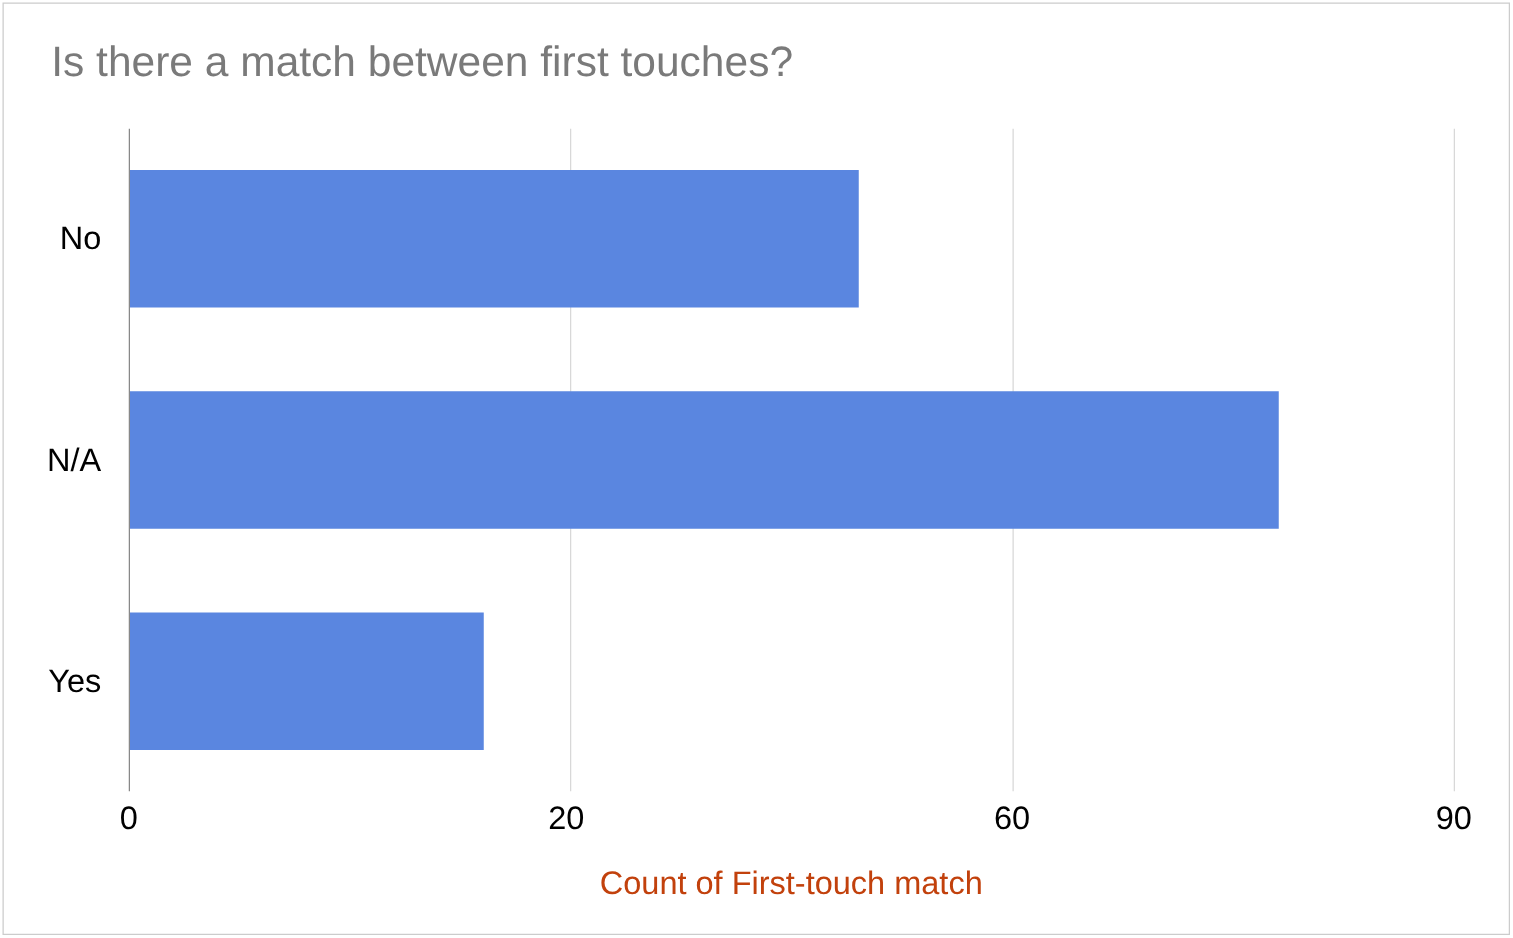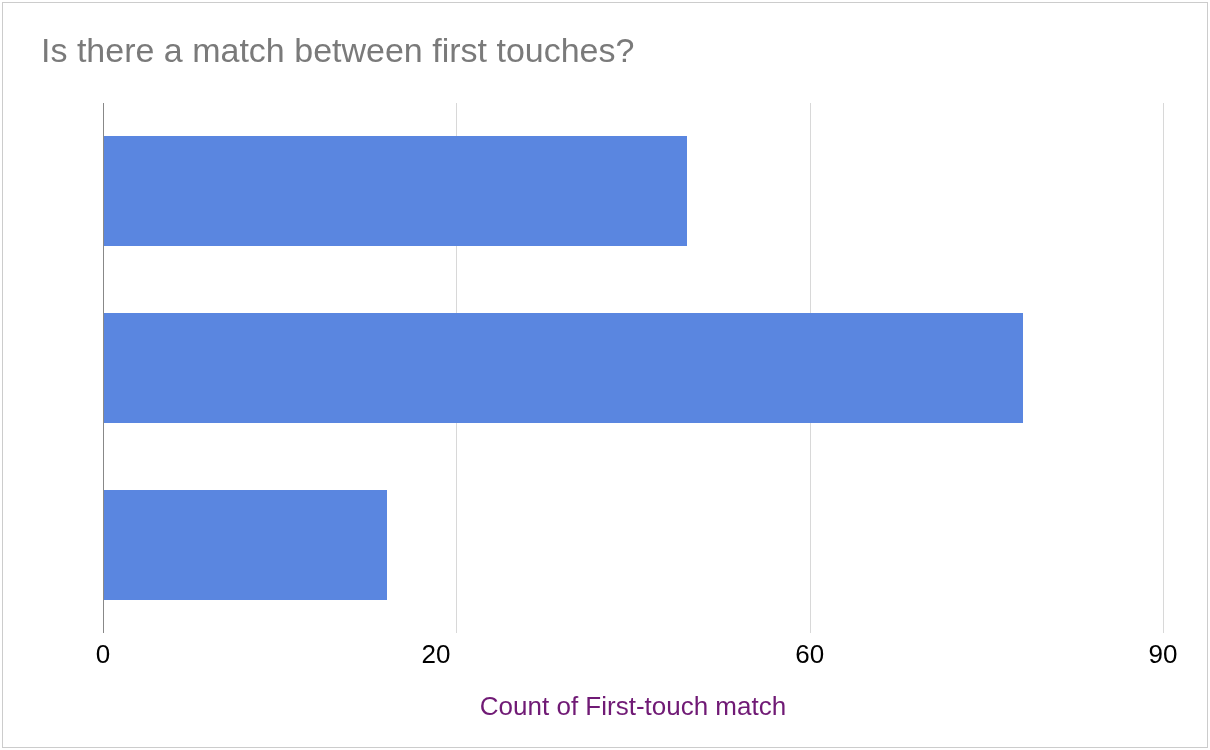--- a/index.html
+++ b/index.html
@@ -95,21 +95,21 @@
     color: #000;
     transform: translateX(-50%);
   }
   .x-axis-title {
     position: absolute;
     top: 688px;
     left: 100px;
     width: 1060px;
     text-align: center;
     font-size: 26px;
-    color: #701a75;
+    color: #c2410c;
   }
 </style>
 </head>
 <body>
 
 <div class="chart-container">
   <div class="chart-title">Is there a match between first touches?</div>
 
   <div class="plot-area">
     <div class="grid">
@@ -124,22 +124,27 @@
       <div class="bar-row" style="top: 210px; height: 110px;">
         <div class="bar" style="width: 918.667px; background: rgb(90, 134, 224);"></div>
       </div>
       <div class="bar-row" style="top: 386.667px; height: 110px;">
         <div class="bar" style="width: 282.667px; background: rgb(90, 134, 224);"></div>
       </div>
     </div>
     <div class="y-axis-line"></div>
   </div>
 
+  <div class="y-labels">
+    <div class="y-label" style="top: 88.3333px;">No</div>
+    <div class="y-label" style="top: 265px;">N/A</div>
+    <div class="y-label" style="top: 441.667px;">Yes</div>
+  </div>
 
   <div class="x-labels">
     <div class="x-tick" style="left: 0px;">0</div>
-    <div class="x-tick" style="left: 333px;">20</div>
+    <div class="x-tick" style="left: 350px;">20</div>
     <div class="x-tick" style="left: 706.667px;">60</div>
     <div class="x-tick" style="left: 1060px;">90</div>
   </div>
 
   <div class="x-axis-title">Count of First-touch match</div>
 </div>
 
 </body></html>

